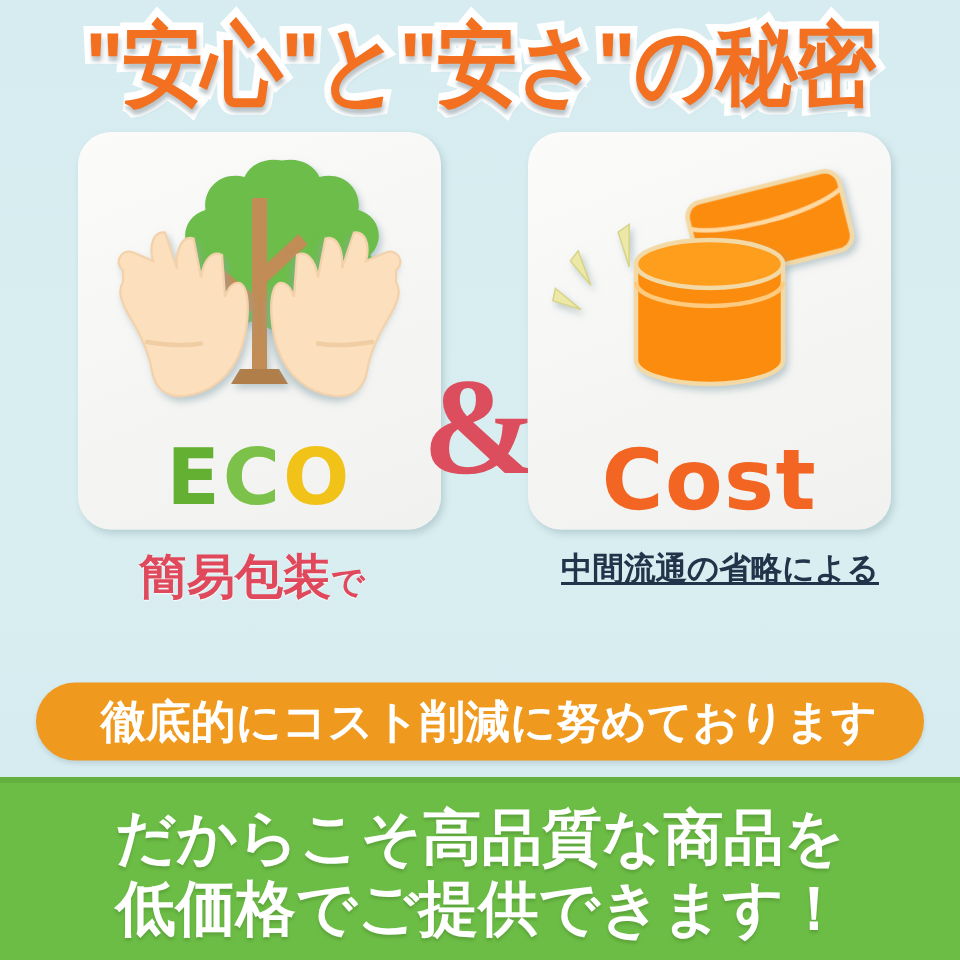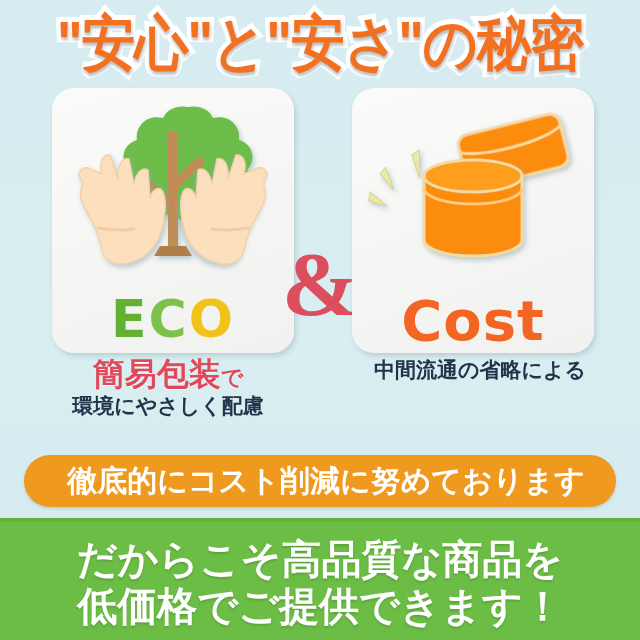--- a/index.html
+++ b/index.html
@@ -109,21 +109,21 @@
     font-weight: bold;
     color: #f26522;
     line-height: 1;
     letter-spacing: 1px;
     font-family: "DejaVu Sans", sans-serif;
   }
 
   
   .caps {
     position: absolute;
-    top: 358px;
+    top: 368px;
     left: 0;
     width: 640px;
     height: 90px;
   }
   .cap {
     position: absolute;
     top: 0;
     width: 300px;
     text-align: center;
   }
@@ -140,21 +140,21 @@
   }
   .cap-big .suffix { font-size: 22px; }
   .cap-small {
     font-size: 21px;
     font-weight: bold;
     color: #22344a;
     line-height: 1.15;
     margin-top: 2px;
     white-space: nowrap;
   }
-  .cap-right .cap-small { margin-top: 0; margin-bottom: 2px; }
+  .cap-right .cap-small { margin-top: 0; margin-bottom: 2px; text-decoration: underline; }
 
   
   .pill {
     position: absolute;
     left: 24px;
     top: 455px;
     width: 592px;
     height: 52px;
     background: #ef9a1e;
     border-radius: 26px;
@@ -299,21 +299,20 @@
           </g>
         </svg>
       </div>
       <div class="cost-word">Cost</div>
     </div>
   </div>
 
   <div class="caps">
     <div class="cap cap-left">
       <div class="cap-big"><span>簡易包装</span><span class="suffix">で</span></div>
-      <div class="cap-small">環境にやさしく配慮</div>
     </div>
     <div class="cap cap-right">
       <div class="cap-small">中間流通の省略による</div>
     </div>
   </div>
 
   <div class="pill">
     <div class="pill-text">徹底的にコスト削減に努めております</div>
   </div>
 

